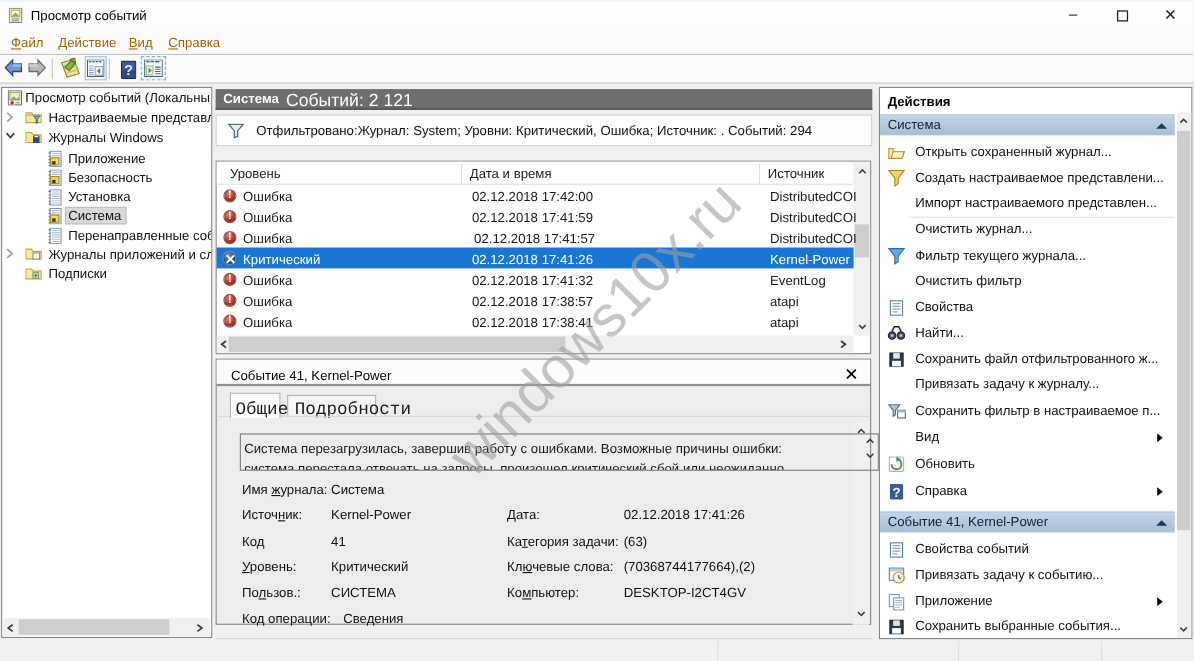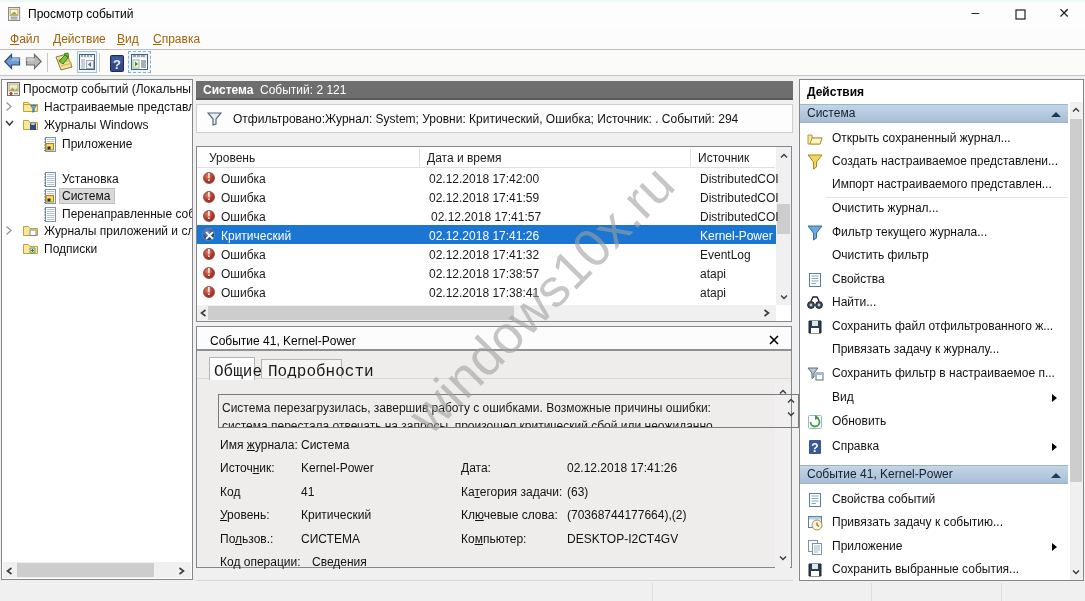--- a/index.html
+++ b/index.html
@@ -155,20 +155,30 @@
   <div class="trow" style="top:55px">
     <svg class="ticon" style="left:41px" width="14" height="15" viewBox="0 0 14 15">
         <rect x="2.5" y="0.5" width="10" height="14" fill="#fdfdfd" stroke="#7d93ab"></rect>
         <path d="M4 2.5 L11.5 2.5 M4 4.5 L11.5 4.5 M4 6.5 L11.5 6.5 M4 8.5 L11.5 8.5 M4 10.5 L11.5 10.5 M4 12.5 L11.5 12.5" stroke="#b4c4d4" stroke-width="1"></path>
         <path d="M1.2 2 L3 2 M1.2 5 L3 5 M1.2 8 L3 8 M1.2 11 L3 11 M1.2 13.5 L3 13.5" stroke="#5a6f88" stroke-width="1"></path>
         <rect x="3" y="6.5" width="7.5" height="6.5" fill="#f5d867" stroke="#a8871e"></rect>
         <rect x="4.5" y="9.5" width="3" height="3" fill="#2f2f2f"></rect>
       </svg>
     <span style="position:absolute;left:60px">Приложение</span>
   </div>
+  <div class="trow" style="top:72px">
+    <svg class="ticon" style="left:41px" width="14" height="15" viewBox="0 0 14 15">
+        <rect x="2.5" y="0.5" width="10" height="14" fill="#fdfdfd" stroke="#7d93ab"></rect>
+        <path d="M4 2.5 L11.5 2.5 M4 4.5 L11.5 4.5 M4 6.5 L11.5 6.5 M4 8.5 L11.5 8.5 M4 10.5 L11.5 10.5 M4 12.5 L11.5 12.5" stroke="#b4c4d4" stroke-width="1"></path>
+        <path d="M1.2 2 L3 2 M1.2 5 L3 5 M1.2 8 L3 8 M1.2 11 L3 11 M1.2 13.5 L3 13.5" stroke="#5a6f88" stroke-width="1"></path>
+        <rect x="3" y="6.5" width="7.5" height="6.5" fill="#f5d867" stroke="#a8871e"></rect>
+        <rect x="4.5" y="9.5" width="3" height="3" fill="#2f2f2f"></rect>
+      </svg>
+    <span style="position:absolute;left:60px">Безопасность</span>
+  </div>
   <div class="trow" style="top:90px">
     <svg class="ticon" style="left:41px" width="14" height="15" viewBox="0 0 14 15">
         <rect x="2.5" y="0.5" width="10" height="14" fill="#fdfdfd" stroke="#7d93ab"></rect>
         <path d="M4 2.5 L11.5 2.5 M4 4.5 L11.5 4.5 M4 6.5 L11.5 6.5 M4 8.5 L11.5 8.5 M4 10.5 L11.5 10.5 M4 12.5 L11.5 12.5" stroke="#b4c4d4" stroke-width="1"></path>
         <path d="M1.2 2 L3 2 M1.2 5 L3 5 M1.2 8 L3 8 M1.2 11 L3 11 M1.2 13.5 L3 13.5" stroke="#5a6f88" stroke-width="1"></path>
       </svg>
     <span style="position:absolute;left:60px">Установка</span>
   </div>
   <div class="trow" style="top:107px">
     <div class="tsel" style="width:56px"></div>
@@ -213,21 +223,21 @@
   <svg class="abs" style="left:4px;top:487px" width="7" height="8" viewBox="0 0 7 8">
       <path d="M5.5 1 L1.5 4 L5.5 7" fill="none" stroke="#3c3c3c" stroke-width="1.6"></path>
     </svg>
   <svg class="abs" style="left:176px;top:487px" width="7" height="8" viewBox="0 0 7 8">
       <path d="M1.5 1 L5.5 4 L1.5 7" fill="none" stroke="#3c3c3c" stroke-width="1.6"></path>
     </svg>
 </div>
 
 <div class="abs" id="midhdr">
     <span style="position:absolute;left:7px;top:2px;font-weight:bold;font-size:12px">Система</span>
-    <span style="position:absolute;left:64px;top:2px;font-size:12px">Событий: 2 121</span>
+    <span style="position:absolute;left:64px;top:2px;font-size:16px">Событий: 2 121</span>
   </div>
 
 <div class="abs" id="filterbar">
   <svg style="position:absolute;left:10px;top:7px" width="15" height="14" viewBox="0 0 15 14">
       <path d="M1 1 L14 1 L9 7 L9 12 L6 13 L6 7 Z" fill="#e9edf1" stroke="#5a6b7d" stroke-width="1.2"></path>
     </svg>
   <span style="position:absolute;left:36px;top:7px;font-size:12px;color:#111">Отфильтровано:Журнал: System; Уровни: Критический, Ошибка; Источник: . Событий: 294</span>
 </div>
 
 <div class="abs" id="tablepanel">

